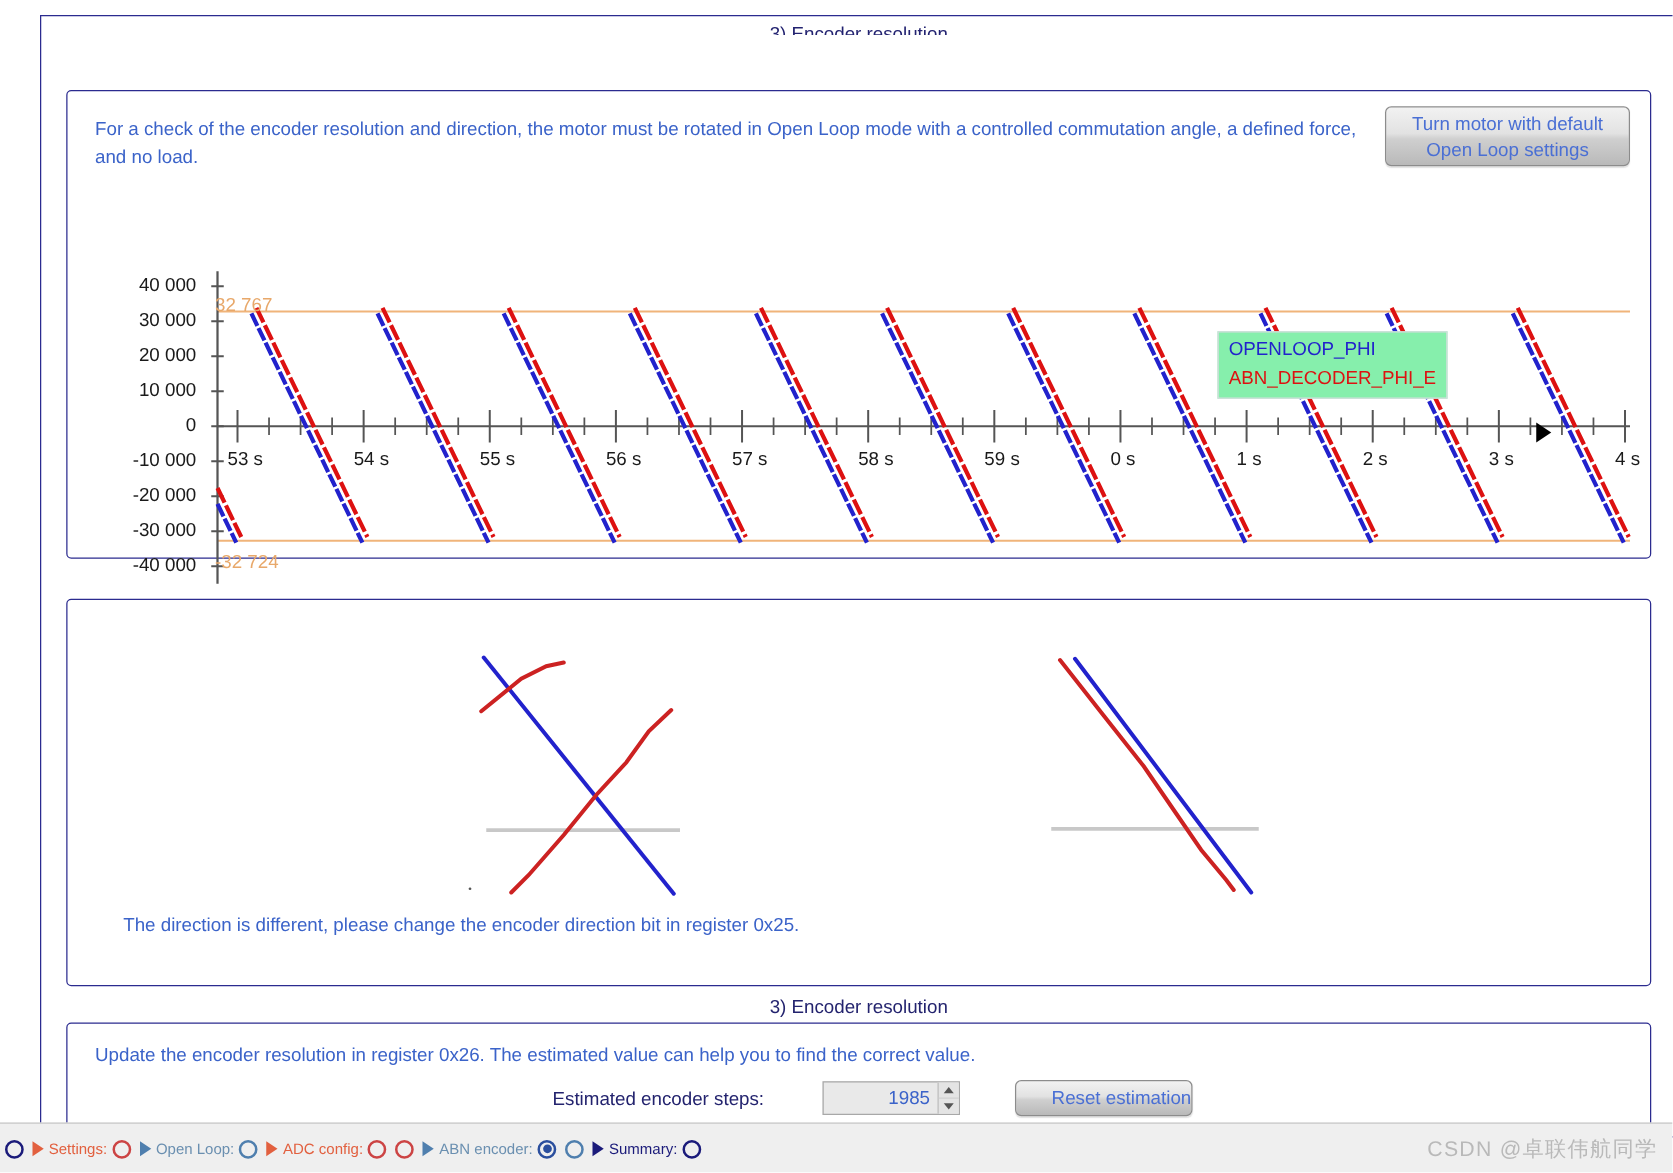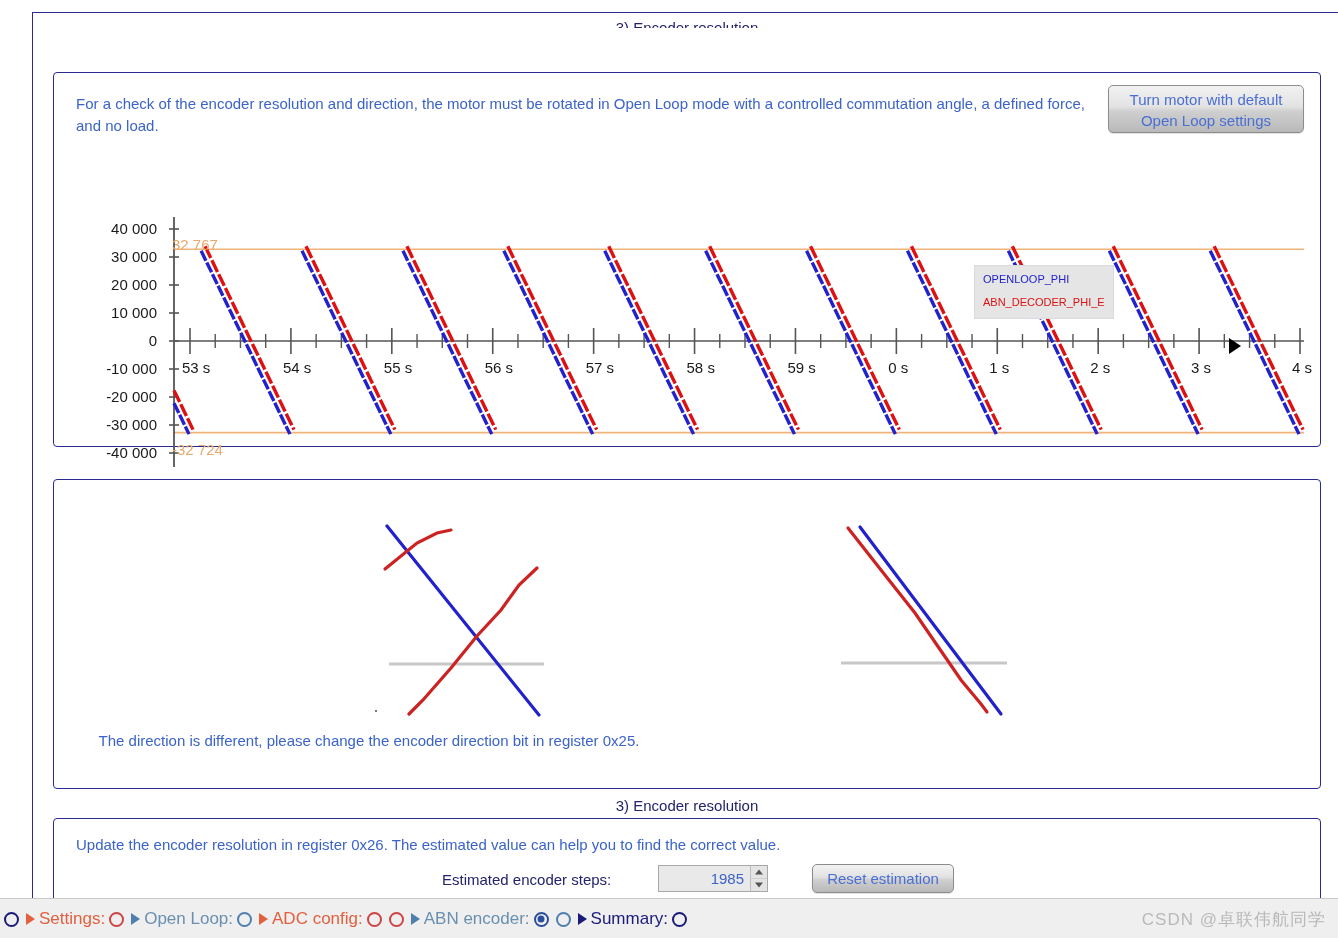--- a/index.html
+++ b/index.html
@@ -102,24 +102,24 @@
     white-space: nowrap;
   }
   .limit-label {
     position: absolute;
     font-size: 15px;
     color: #e8a86a;
     white-space: nowrap;
   }
   .legend-box {
     position: absolute;
-    background: #e5e5e5;
+    background: #86efac;
     border: 1px solid #d8dce0;
     padding: 2px 8px 4px 8px;
-    font-size: 11px;
+    font-size: 15px;
     line-height: 23px;
     white-space: nowrap;
   }
   .legend-openloop { color: #2222cc; }
   .legend-abn { color: #dd1111; }
 
   .play-arrow {
     position: absolute;
     width: 0; height: 0;
     border-left: 12px solid #000000;
@@ -227,21 +227,21 @@
     background: #efefef;
     border-top: 1px solid #c8c8c8;
   }
   .status-items {
     position: absolute;
     left: 4px; top: 0;
     height: 40px;
     display: flex;
     align-items: center;
     gap: 7px;
-    font-size: 17px;
+    font-size: 12px;
     white-space: nowrap;
   }
   .radio {
     width: 15px; height: 15px;
     border-radius: 50%;
     border: 2px solid #cc4444;
     display: inline-block;
     position: relative;
     flex: 0 0 auto;
     cursor: pointer;
@@ -469,21 +469,21 @@
           <div class="spin-btns">
             <div>
                 <span class="arrow-up"></span>
               </div>
             <div>
                 <span class="arrow-dn"></span>
               </div>
           </div>
         </div>
 
-        <div class="btn" style="position:absolute; left:758px; top:45px; width:142px; height:29px; line-height:27px;">Reset estimation</div>
+        <div class="btn" style="position:absolute; left:758px; top:45px; width:142px; height:29px; line-height:27px;text-align:right;">Reset estimation</div>
       </div>
 
     </div>
 
     <div class="vscroll">
       <div class="sb-btn sb-up">
           <span class="sb-caret up"></span>
         </div>
       <div class="sb-thumb"></div>
       <div class="sb-btn sb-dn">

